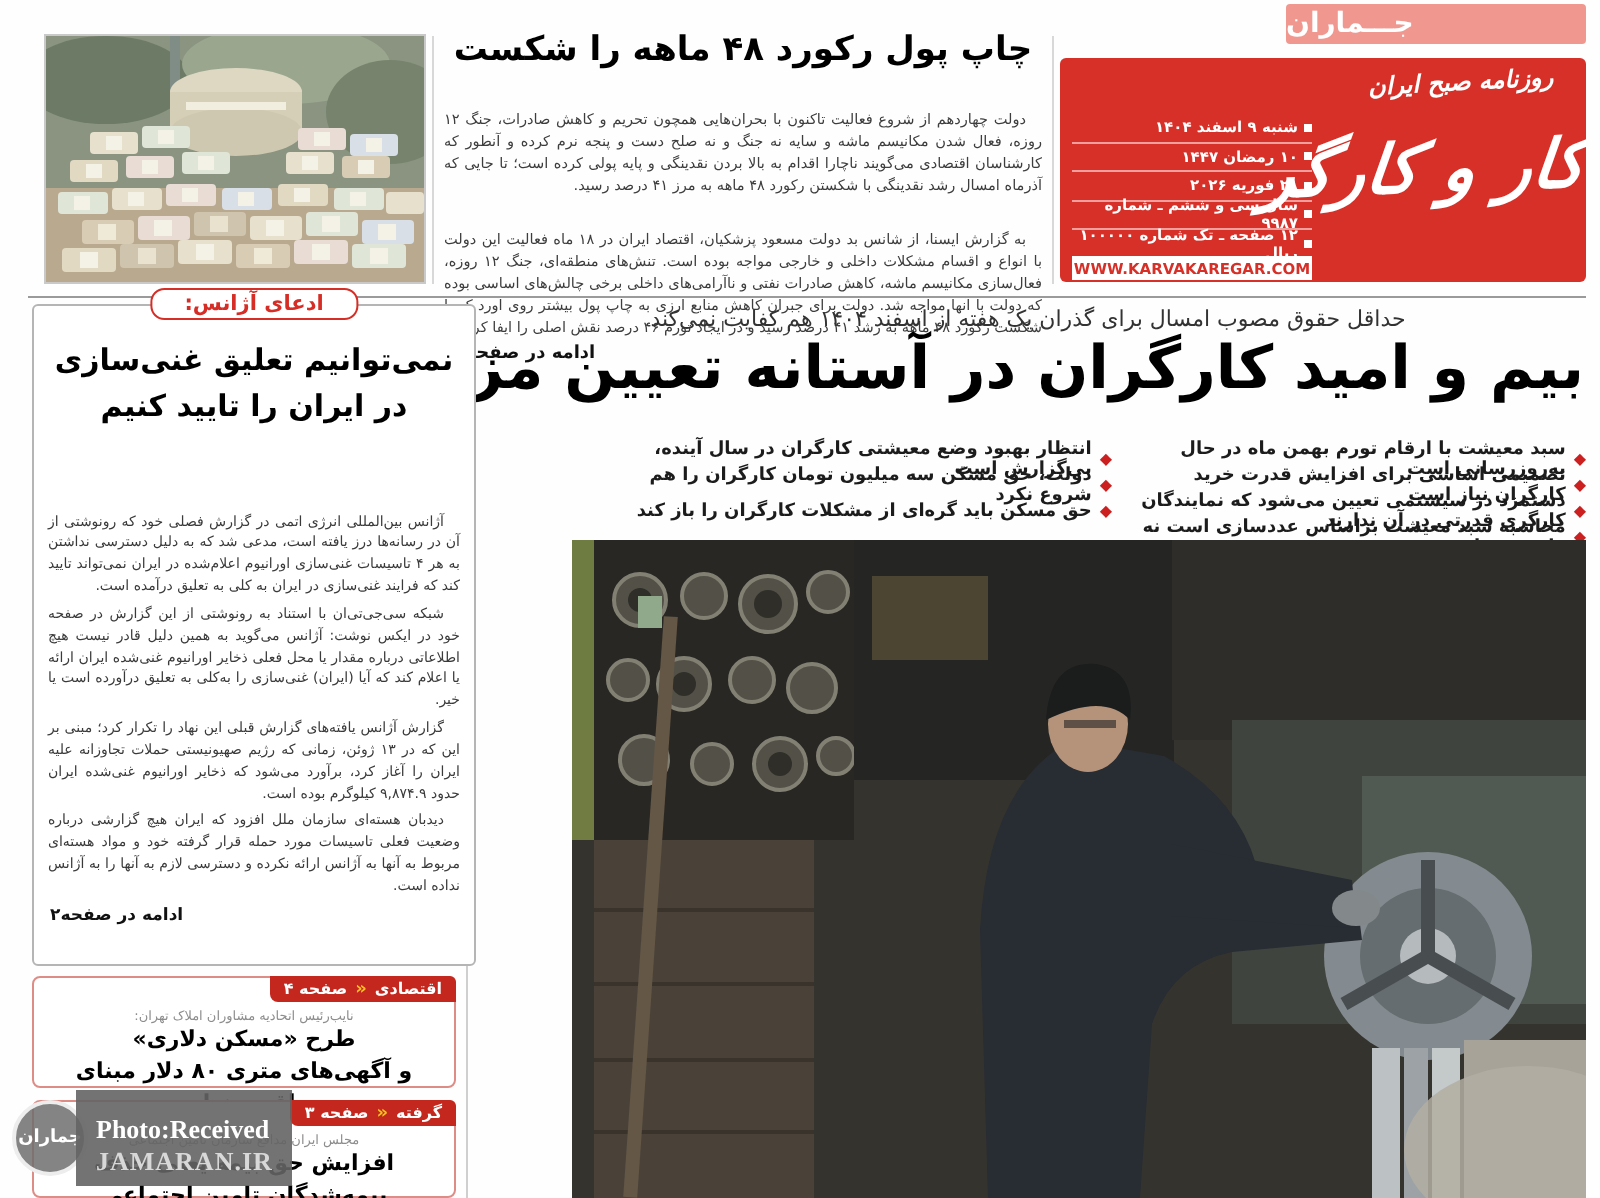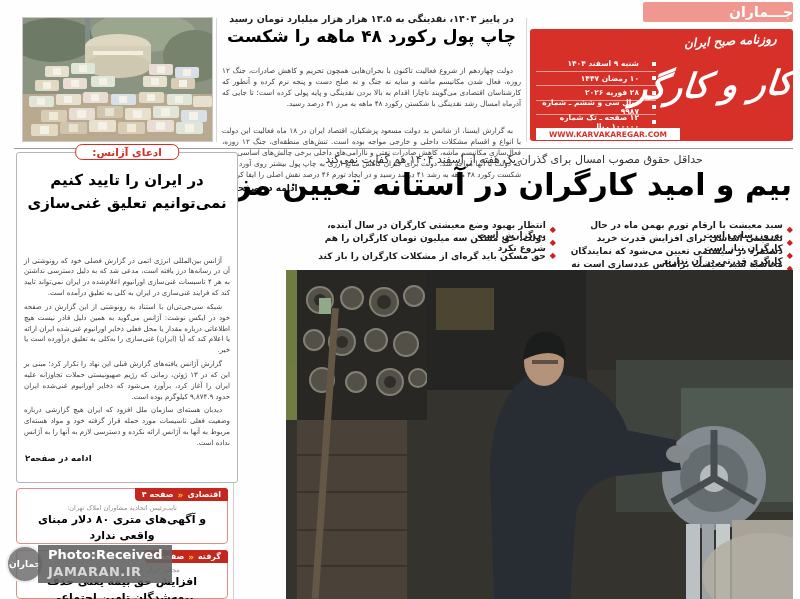--- a/index.html
+++ b/index.html
@@ -1,33 +1,33 @@
 <!DOCTYPE html>
 <html lang="fa"><head>
 <meta charset="utf-8">
 <style>
   html,body{margin:0;padding:0;background:#e9e9e9;}
   .page{position:relative;width:800px;height:599px;background:#fefefe;overflow:hidden;
         font-family:"DejaVu Sans",sans-serif;direction:rtl;margin:0 auto;}
   
   .jam-top{position:absolute;left:643px;top:2px;width:150px;height:20px;background:#f0978f;
            color:#fff;font-weight:bold;font-size:14px;display:flex;align-items:center;
-           justify-content:flex-start;border-radius:2px;letter-spacing:2px;}
+           justify-content:flex-end;border-radius:2px;letter-spacing:2px;}
   
   .masthead{position:absolute;left:530px;top:29px;width:263px;height:112px;background:#d63029;
             border-radius:3px;color:#fff;overflow:hidden;}
   .m-tagline{position:absolute;top:5px;right:16px;font-size:12px;font-style:italic;font-weight:bold;
              transform:rotate(-3deg);}
   .m-title{position:absolute;top:36px;right:0;width:162px;text-align:center;font-size:34px;
            font-weight:bold;font-style:italic;transform:skewX(-8deg) rotate(-2deg);white-space:nowrap;}
   .m-info{position:absolute;left:6px;top:28px;width:120px;}
   .m-info-row{height:13.5px;font-size:7.5px;border-bottom:1px solid rgba(255,255,255,.55);
-              display:flex;align-items:center;gap:13px;font-weight:bold;}
+              display:flex;align-items:center;gap:3px;font-weight:bold;}
   .m-bullet{width:4px;height:4px;background:#fff;display:inline-block;flex:0 0 auto;}
-  .m-site{position:absolute;left:6px;top:99px;width:144px;height:12px;background:#fff;color:#d63029;
+  .m-site{position:absolute;left:6px;top:99px;width:120px;height:12px;background:#fff;color:#d63029;
           font-size:7.5px;font-weight:bold;display:flex;align-items:center;justify-content:center;direction:ltr;}
   
   .money-article{position:absolute;left:220px;top:13px;width:303px;height:133px;}
   .money-kicker{font-size:9.5px;font-weight:bold;text-align:center;color:#222;}
   .money-headline{font-size:17px;font-weight:900;text-align:center;margin:2px 0 20px;color:#000;}
   .money-body{font-size:7.3px;line-height:1.5;text-align:justify;color:#3d3d3d;margin:16px 2px 3px;text-indent:8px;}
   .money-continue{font-size:9px;font-weight:bold;color:#111;text-align:left;padding-left:4px;}
   
   .money-photo{position:absolute;left:22px;top:17px;width:191px;height:125px;border:1px solid #c9c9c9;
                box-sizing:border-box;overflow:hidden;}
@@ -66,21 +66,21 @@
   .sec-tab{position:absolute;top:-1px;right:-1px;height:13px;background:#c4271e;border-radius:0 3px 0 4px;
            display:flex;align-items:center;gap:4px;padding:0 7px;color:#fff;font-size:8px;font-weight:bold;}
   .sec-chev{color:#f7c51e;font-size:9px;font-weight:900;}
   .sec-kicker{margin-top:15px;text-align:center;font-size:6.5px;color:#8d8d8d;}
   .sec-headline{text-align:center;font-size:11px;font-weight:900;color:#000;line-height:1.45;padding:0 4px;}
   
   .watermark{position:absolute;left:6px;top:545px;display:flex;align-items:center;direction:ltr;z-index:5;}
   .wm-logo{width:38px;height:38px;border-radius:50%;background:rgba(110,110,110,.85);border:2px solid #ededed;
            color:#fff;display:flex;align-items:center;justify-content:center;font-size:9px;font-weight:bold;
            box-sizing:border-box;flex:0 0 auto;}
-  .wm-box{background:rgba(100,100,100,.9);padding:2px 10px 3px;margin-left:-6px;line-height:1.25;}
+  .wm-box{background:rgba(100,100,100,.9);padding:12px 10px 3px;margin-left:-6px;line-height:1.25;font-family:Liberation Serif, serif;}
   .wm-l1{color:#fff;font-weight:bold;font-size:13px;}
   .wm-l2{color:#d8d8d8;font-weight:bold;font-size:13px;letter-spacing:.5px;}
 </style>
 </head>
 <body>
 
 <div class="page">
 
   <div class="jam-top">
     <span>جـــماران</span>
@@ -182,21 +182,20 @@
           <rect x="104" y="106" width="9" height="8" fill="#efe9d8"></rect>
         <rect x="124" y="102" width="27" height="12" rx="2" fill="#e8dcd4"></rect>
           <rect x="133" y="104" width="9" height="8" fill="#f4f1e6"></rect>
         <rect x="153" y="104" width="27" height="12" rx="2" fill="#dfe6d8"></rect>
           <rect x="162" y="106" width="9" height="8" fill="#f4f1e6"></rect>
       </g>
     </svg>
   </div>
 
   <div class="money-article">
-    <div class="money-kicker">در پاییز ۱۴۰۳، نقدینگی به ۱۳.۵ هزار هزار میلیارد تومان رسید</div>
     <div class="money-headline">چاپ پول رکورد ۴۸ ماهه را شکست</div>
     <p class="money-body">دولت چهاردهم از شروع فعالیت تاکنون با بحران‌هایی همچون تحریم و کاهش صادرات، جنگ ۱۲ روزه، فعال شدن مکانیسم ماشه و سایه نه جنگ و نه صلح دست و پنجه نرم کرده و آنطور که کارشناسان اقتصادی می‌گویند ناچارا اقدام به بالا بردن نقدینگی و پایه پولی کرده است؛ تا جایی که آذرماه امسال رشد نقدینگی با شکستن رکورد ۴۸ ماهه به مرز ۴۱ درصد رسید.</p>
     <p class="money-body">به گزارش ایسنا، از شانس بد دولت مسعود پزشکیان، اقتصاد ایران در ۱۸ ماه فعالیت این دولت با انواع و اقسام مشکلات داخلی و خارجی مواجه بوده است. تنش‌های منطقه‌ای، جنگ ۱۲ روزه، فعال‌سازی مکانیسم ماشه، کاهش صادرات نفتی و ناآرامی‌های داخلی برخی چالش‌های اساسی بوده که دولت با آنها مواجه شد. دولت برای جبران کاهش منابع ارزی به چاپ پول بیشتر روی آورد که با شکست رکورد ۴۸ ماهه به رشد ۴۱ درصد رسید و در ایجاد تورم ۴۶ درصد نقش اصلی را ایفا کرد.</p>
     <div class="money-continue">ادامه در صفحه ۴</div>
   </div>
 
   <div class="rule-h"></div>
   <div class="rule-v" id="rv1"></div>
   <div class="rule-v" id="rv2"></div>
   <div class="rule-v" id="rv3"></div>
@@ -306,40 +305,41 @@
       <ellipse cx="258" cy="92" rx="20" ry="24" fill="#c59f83"></ellipse>
       <path d="M237,90 Q239,60 262,62 Q282,65 279,90 Q266,76 237,90 Z" fill="#17181a"></path>
       <rect x="246" y="90" width="26" height="4" fill="#222" opacity="0.6"></rect>
       <rect x="0" y="0" width="507" height="329" fill="#3a4436" opacity="0.12"></rect>
     </svg>
   </div>
 
   <div class="agency-box">
     <div class="agency-tag">ادعای آژانس:</div>
     <div class="agency-headline">
+      <div>نمی‌توانیم تعلیق غنی‌سازی</div>
       <div>در ایران را تایید کنیم</div>
-      <div>نمی‌توانیم تعلیق غنی‌سازی</div>
     </div>
     <div class="agency-body">
       <p class="agency-p">آژانس بین‌المللی انرژی اتمی در گزارش فصلی خود که رونوشتی از آن در رسانه‌ها درز یافته است، مدعی شد که به دلیل دسترسی نداشتن به هر ۴ تاسیسات غنی‌سازی اورانیوم اعلام‌شده در ایران نمی‌تواند تایید کند که فرایند غنی‌سازی در ایران به کلی به تعلیق درآمده است.</p>
       <p class="agency-p">شبکه سی‌جی‌تی‌ان با استناد به رونوشتی از این گزارش در صفحه خود در ایکس نوشت: آژانس می‌گوید به همین دلیل قادر نیست هیچ اطلاعاتی درباره مقدار یا محل فعلی ذخایر اورانیوم غنی‌شده ایران ارائه یا اعلام کند که آیا (ایران) غنی‌سازی را به‌کلی به تعلیق درآورده است یا خیر.</p>
       <p class="agency-p">گزارش آژانس یافته‌های گزارش قبلی این نهاد را تکرار کرد؛ مبنی بر این که در ۱۳ ژوئن، زمانی که رژیم صهیونیستی حملات تجاوزانه علیه ایران را آغاز کرد، برآورد می‌شود که ذخایر اورانیوم غنی‌شده ایران حدود ۹,۸۷۴.۹ کیلوگرم بوده است.</p>
       <p class="agency-p">دیدبان هسته‌ای سازمان ملل افزود که ایران هیچ گزارشی درباره وضعیت فعلی تاسیسات مورد حمله قرار گرفته خود و مواد هسته‌ای مربوط به آنها به آژانس ارائه نکرده و دسترسی لازم به آنها را به آژانس نداده است.</p>
     </div>
     <div class="agency-continue">ادامه در صفحه۲</div>
   </div>
 
   <div class="sec-box" id="sec-economy">
     <div class="sec-tab">
       <span>اقتصادی</span>
       <span class="sec-chev">«</span>
       <span>صفحه ۴</span>
     </div>
     <div class="sec-kicker">نایب‌رئیس اتحادیه مشاوران املاک تهران:</div>
     <div class="sec-headline">
+      <div>طرح «مسکن دلاری»</div>
       <div>و آگهی‌های متری ۸۰ دلار مبنای واقعی ندارد</div>
     </div>
   </div>
 
   <div class="sec-box" id="sec-labor">
     <div class="sec-tab">
       <span>گرفته</span>
       <span class="sec-chev">«</span>
       <span>صفحه ۳</span>
     </div>

